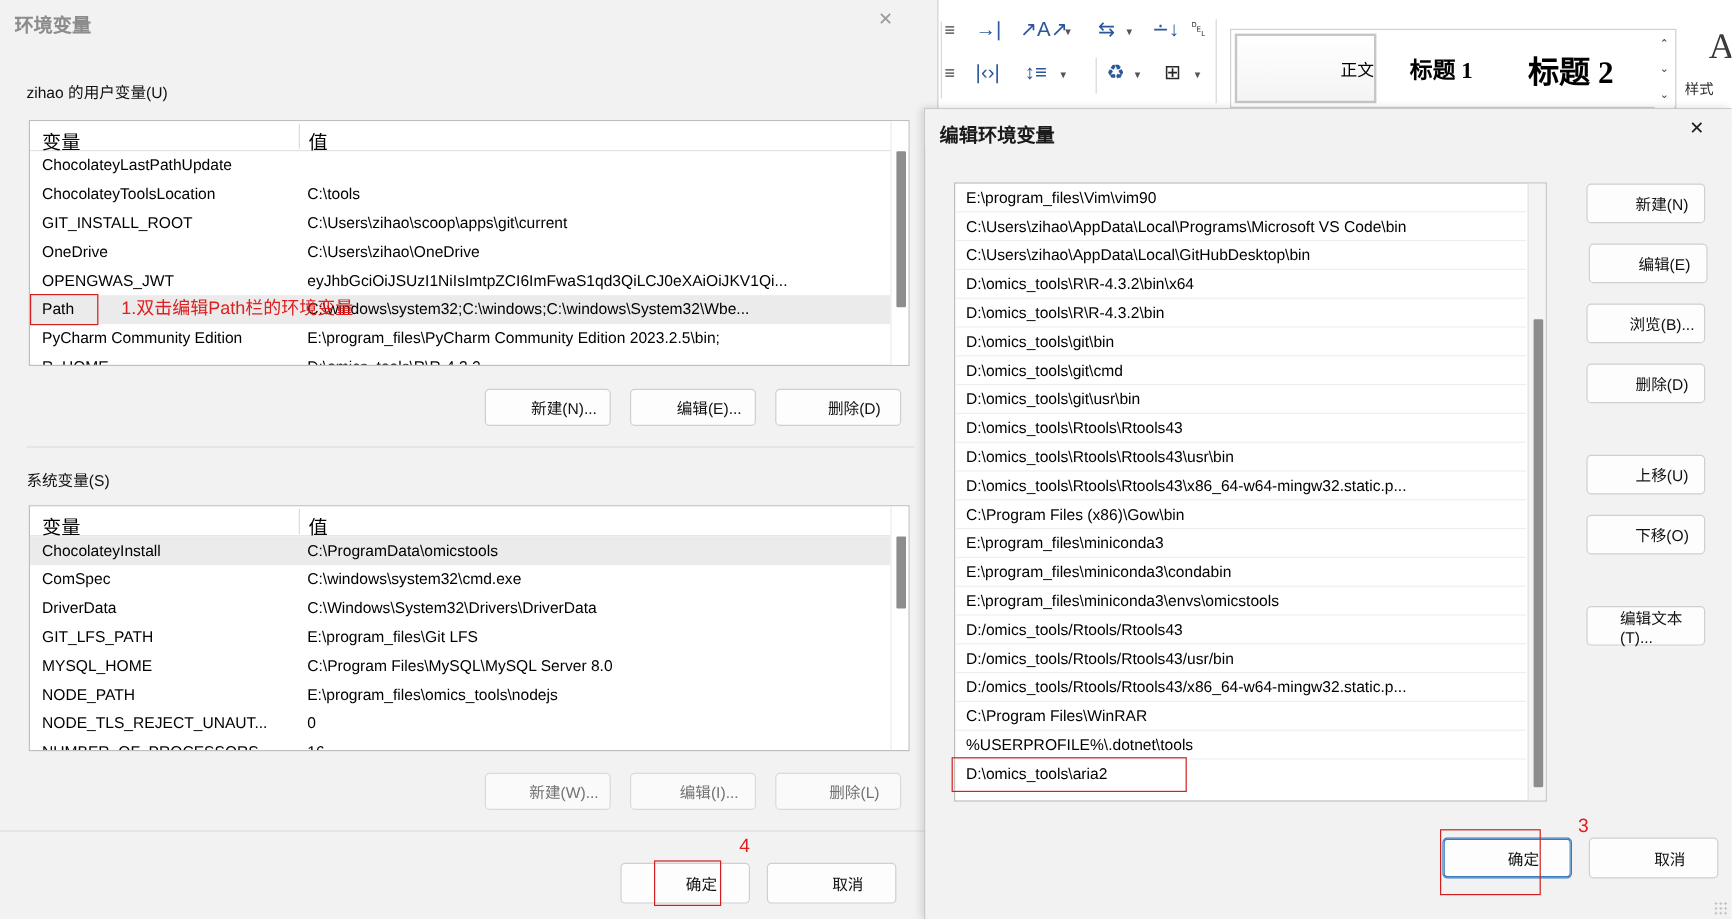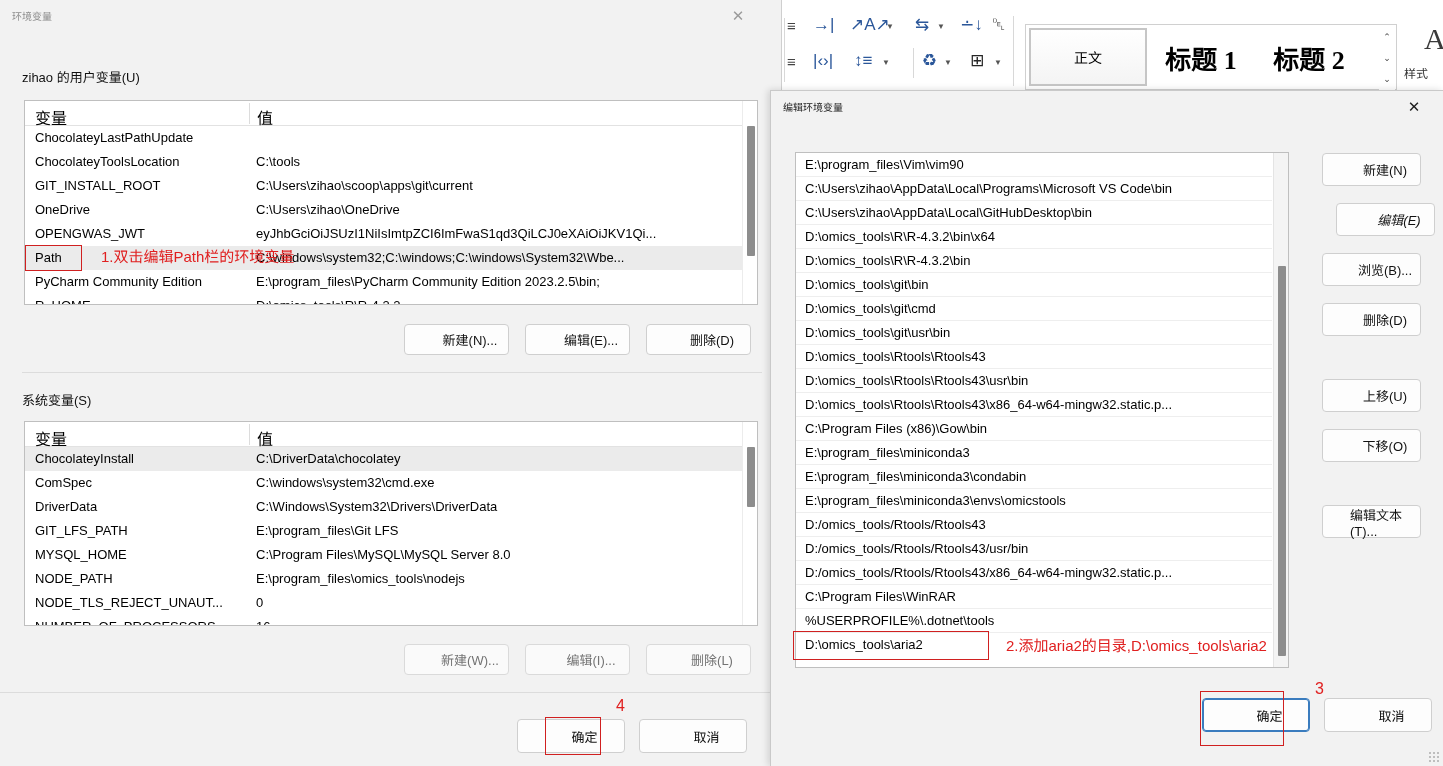--- a/index.html
+++ b/index.html
@@ -71,24 +71,25 @@
     justify-content: center;
     box-sizing: border-box;
   }
   .style-item.normal {
     width: 118px;
     margin-left: 3px;
     border: 2px solid #c6c6c6;
     background: linear-gradient(#ffffff, #f4f4f4);
     font-size: 14px;
     font-family: "Liberation Serif", "DejaVu Serif", serif;
+    justify-content: flex-end;
   }
   .style-item.h1 {
     width: 108px;
-    font-size: 26px;
+    font-size: 19px;
     font-weight: bold;
     font-family: "Liberation Serif", "DejaVu Serif", serif;
     text-align: right;
   }
   .style-item.h2 {
     width: 108px;
     font-size: 26px;
     font-weight: bold;
     font-family: "Liberation Serif", "DejaVu Serif", serif;
   }
@@ -126,21 +127,22 @@
   }
   .dlg-titlebar {
     position: absolute;
     left: 0; top: 0;
     height: 32px;
     width: 100%;
   }
   .dlg-title {
     position: absolute;
     left: 12px; top: 8px;
-    font-size: 10px;
+    font-size: 16px;
+    font-weight: bold;
   }
   .dlg-close {
     position: absolute;
     top: 0;
     right: 0;
     width: 46px; height: 32px;
     display: flex;
     align-items: center;
     justify-content: center;
     font-size: 15px;
@@ -437,21 +439,21 @@
 
     <div class="list-box" id="system-list" style="left:24px; top:421px; width:734px; height:205px;">
       <div class="lb-header">
         <div class="col" style="left:10px;">变量</div>
         <div class="divider" style="left:224px;"></div>
         <div class="col" style="left:232px;">值</div>
       </div>
       <div class="lb-rows" id="system-rows">
           <div class="lb-row selected">
             <div class="cvar">ChocolateyInstall</div>
-            <div class="cval">C:\DriverData\chocolatey</div>
+            <div class="cval">C:\ProgramData\omicstools</div>
           </div>
           <div class="lb-row">
             <div class="cvar">ComSpec</div>
             <div class="cval">C:\windows\system32\cmd.exe</div>
           </div>
           <div class="lb-row">
             <div class="cvar">DriverData</div>
             <div class="cval">C:\Windows\System32\Drivers\DriverData</div>
           </div>
           <div class="lb-row">
@@ -531,21 +533,21 @@
           <div class="pl-row editing" style="border: none;">D:\omics_tools\aria2</div>
         </div>
       <div class="vscroll" style="height:100%; background:#f4f4f4; border-left:1px solid #e4e4e4;">
         <div class="thumb" style="top:113px; height:390px;"></div>
       </div>
     </div>
 
     <div class="btn" style="left:551px; top:62px; width:99px; height:33px;">
       <span>新建(N)</span>
     </div>
-    <div class="btn" style="left:565px; top:112px; width:99px; height:33px;font-style:italic;">
+    <div class="btn" style="left:553px; top:112px; width:99px; height:33px;">
       <span>编辑(E)</span>
     </div>
     <div class="btn" style="left:551px; top:162px; width:99px; height:33px;">
       <span>浏览(B)...</span>
     </div>
     <div class="btn" style="left:551px; top:212px; width:99px; height:33px;">
       <span>删除(D)</span>
     </div>
     <div class="btn" style="left:551px; top:288px; width:99px; height:33px;">
       <span>上移(U)</span>
@@ -564,21 +566,20 @@
       <span>取消</span>
     </div>
 
     <div class="grip"></div>
   </div>
 
   <div class="anno-rect" style="left:25px; top:245px; width:57px; height:26px;"></div>
   <div class="anno-text" style="left:101px; top:245px;">1.双击编辑Path栏的环境变量</div>
 
   <div class="anno-rect" style="left:793px; top:631px; width:196px; height:29px;"></div>
-  <div class="anno-text" style="left:1006px; top:634px;">2.添加aria2的目录,D:\omics_tools\aria2</div>
 
   <div class="anno-rect" style="left:1200px; top:691px; width:84px; height:55px;"></div>
   <div class="anno-num" style="left:1315px; top:680px;">3</div>
 
   <div class="anno-rect" style="left:545px; top:717px; width:56px; height:38px;"></div>
   <div class="anno-num" style="left:616px; top:697px;">4</div>
 
 </div>
 
 </body></html>

